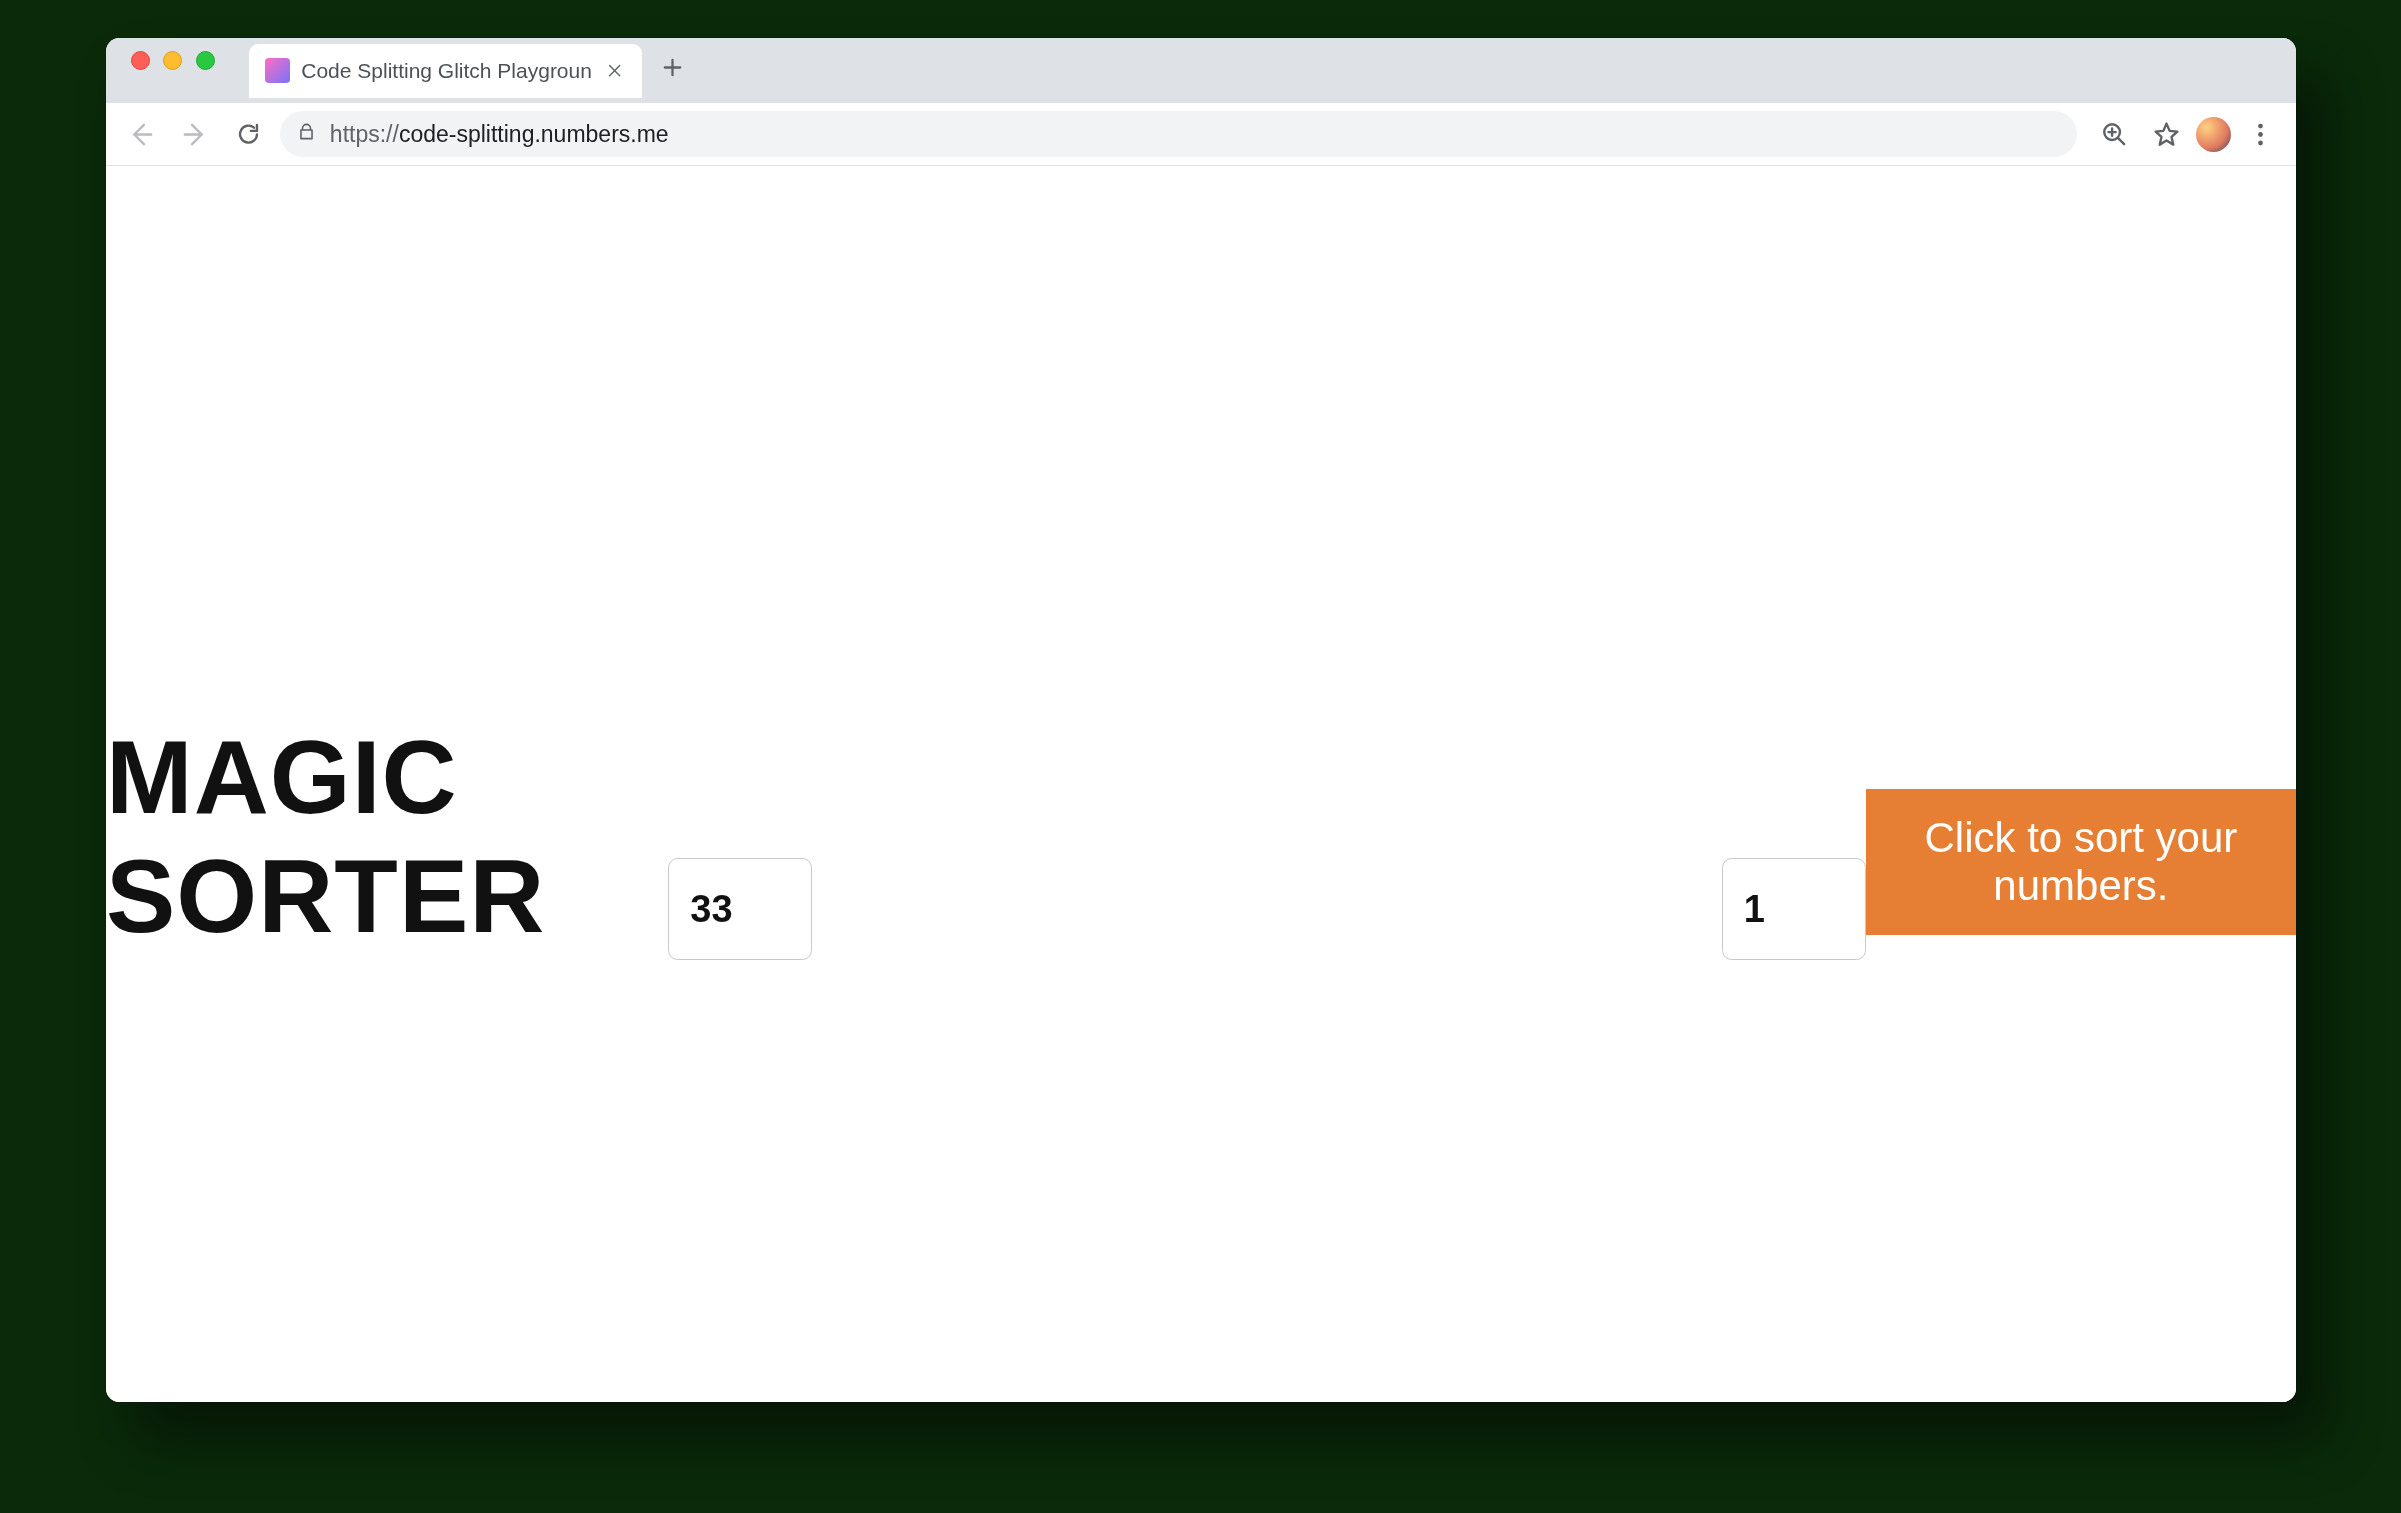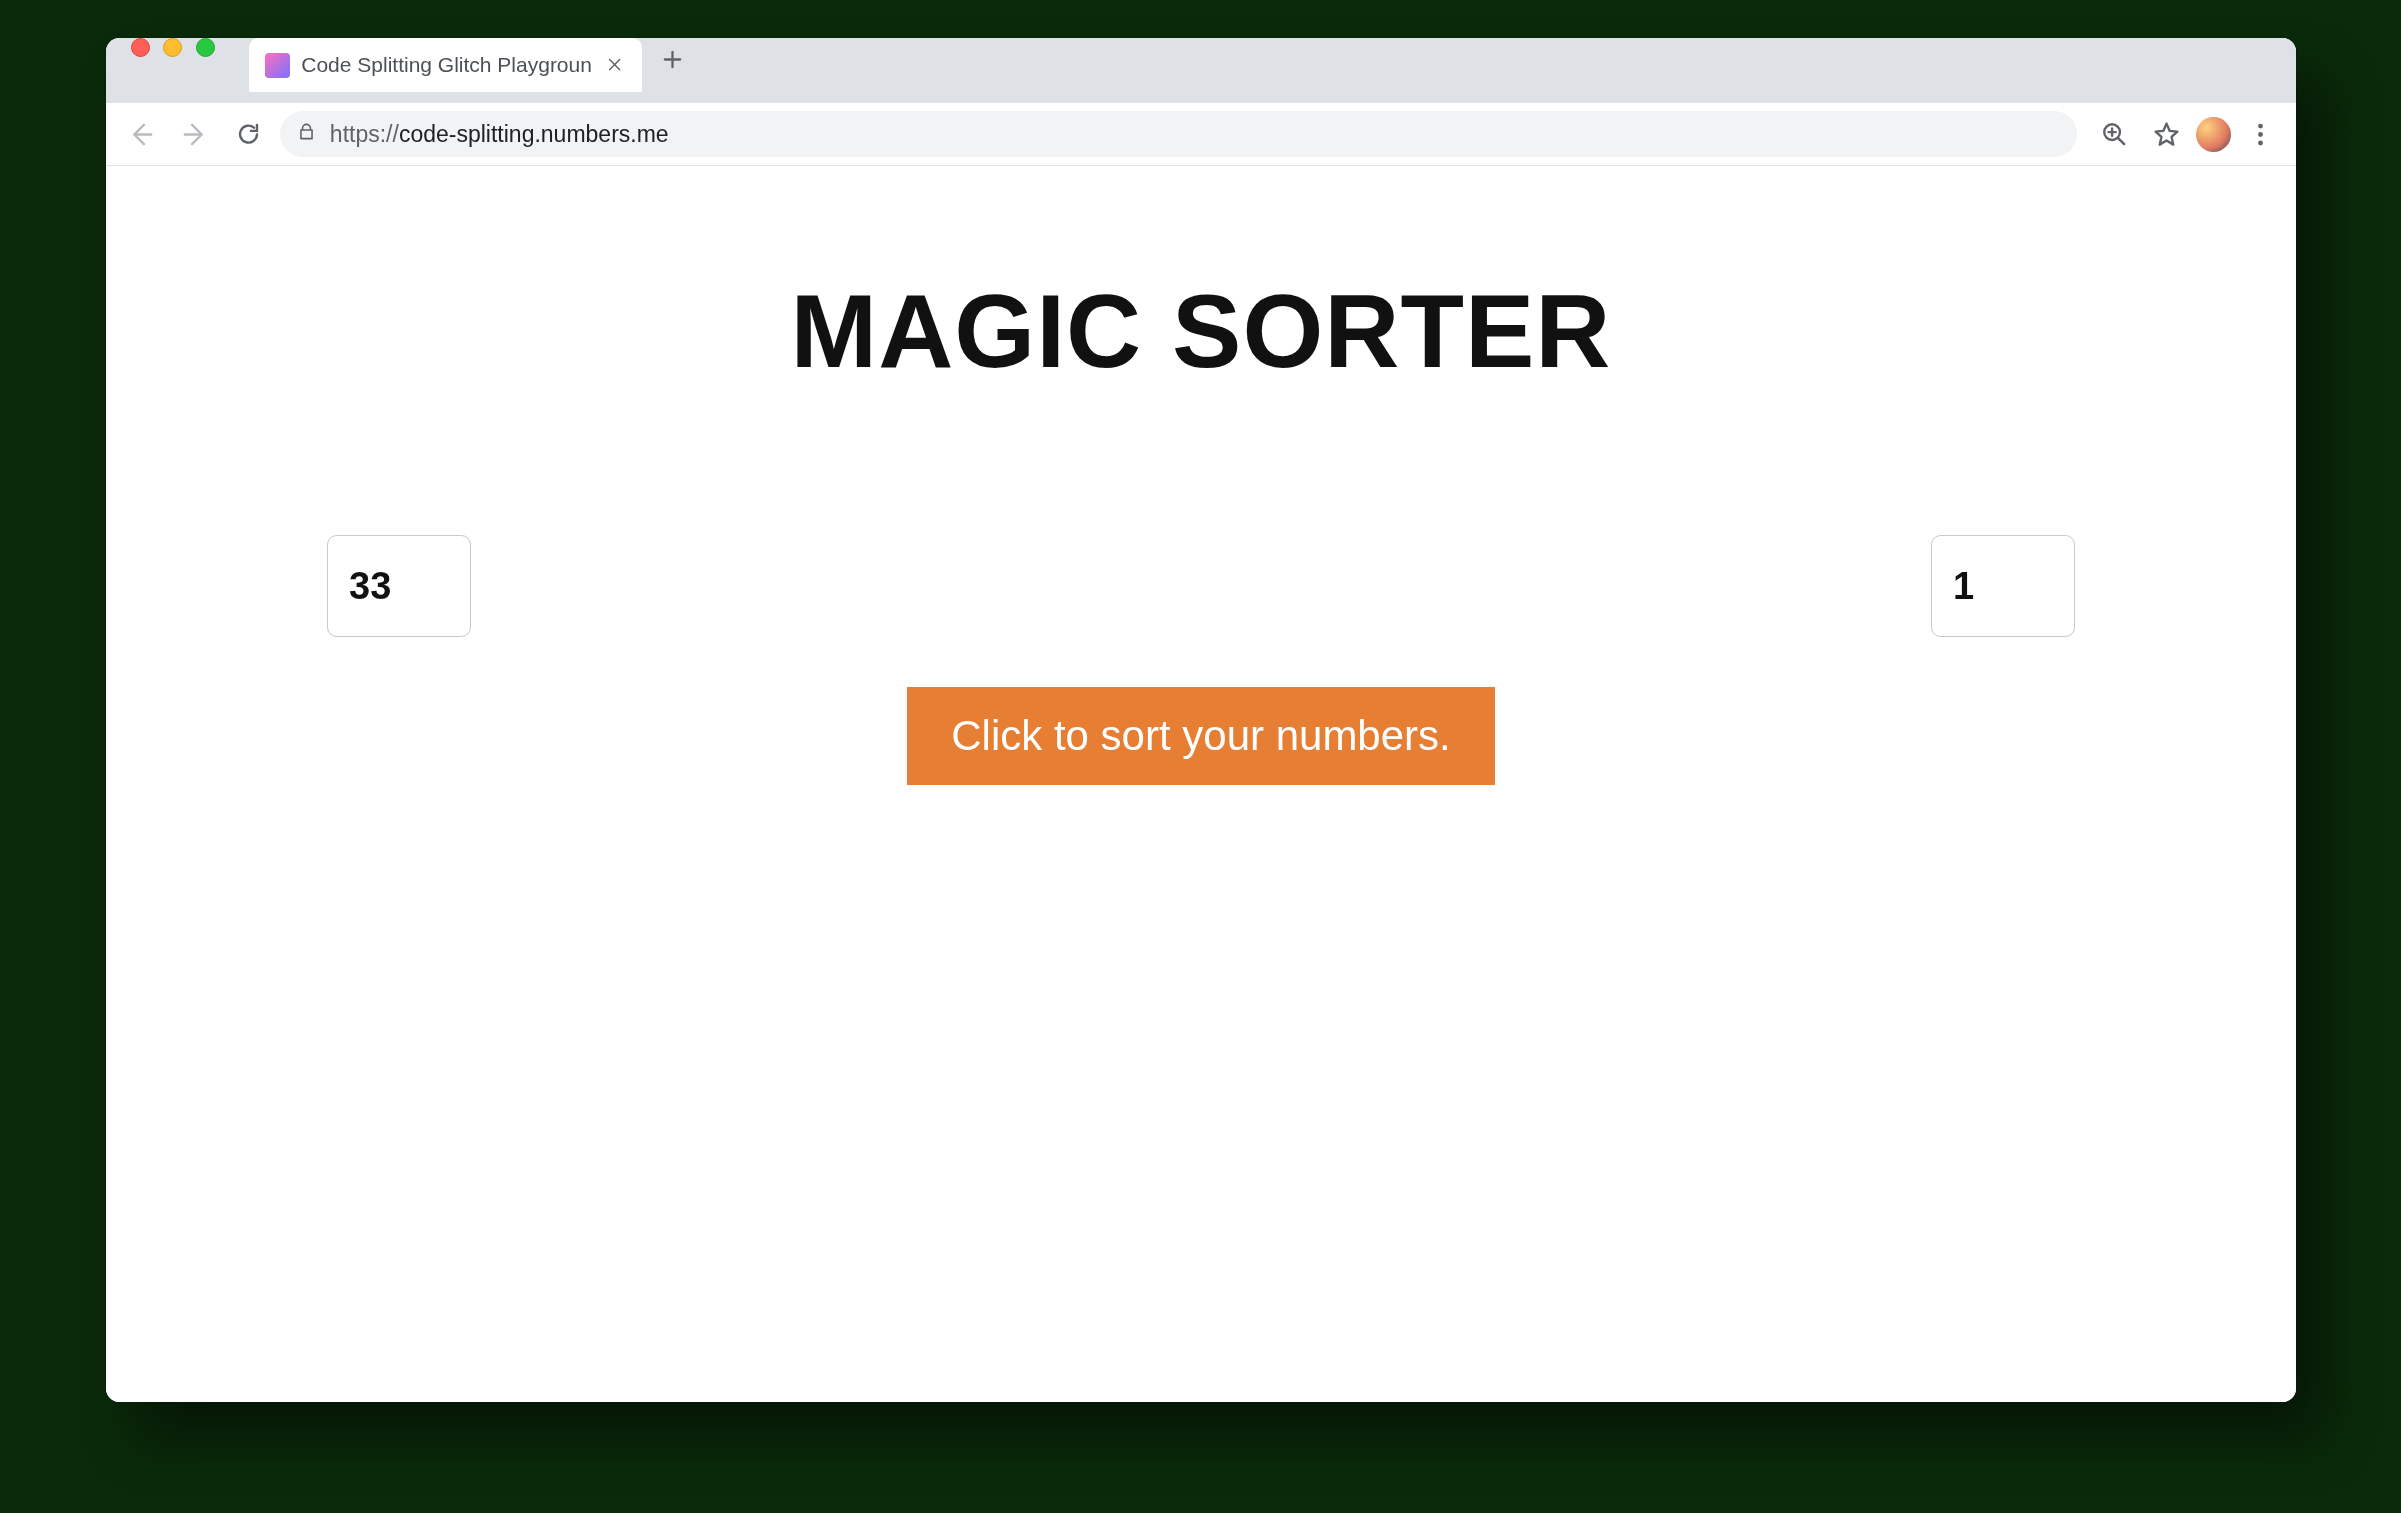--- a/index.html
+++ b/index.html
@@ -32,21 +32,21 @@
     border-radius: 13.4px;
     overflow: hidden;
     box-shadow: 0 0 0 1px rgba(0,0,0,0.08);
     z-index: 1;
   }
   
   .tabstrip {
     height: 65px;
     background: #dee1e6;
     display: flex;
-    align-items: flex-start;
+    align-items: center;
     padding: 0 17.3px;
     gap: 9.6px;
     position: relative;
   }
   .traffic-lights {
     display: flex;
     gap: 13.4px;
     align-items: center;
     margin-bottom: 21px;
     margin-right: 25px;
@@ -119,21 +119,21 @@
   .toolbar-right { display:flex; align-items:center; gap:7.7px; margin-left:5.8px; }
   .avatar {
     width:35px; height:35px; border-radius:50%;
     background: radial-gradient(circle at 30% 30%, #ffd27f, #e07a5f 60%, #3d405b);
   }
   
   .page {
     height: calc(100% - 65px - 63px);
     background:#fff;
     display:flex;
-    flex-direction:column;
+    flex-direction:row;
     align-items:center;
     padding-top:106px;
   }
   .page-title {
     font-size:104px;
     font-weight:800;
     letter-spacing:1px;
     color:#111;
   }
   .inputs-row {

